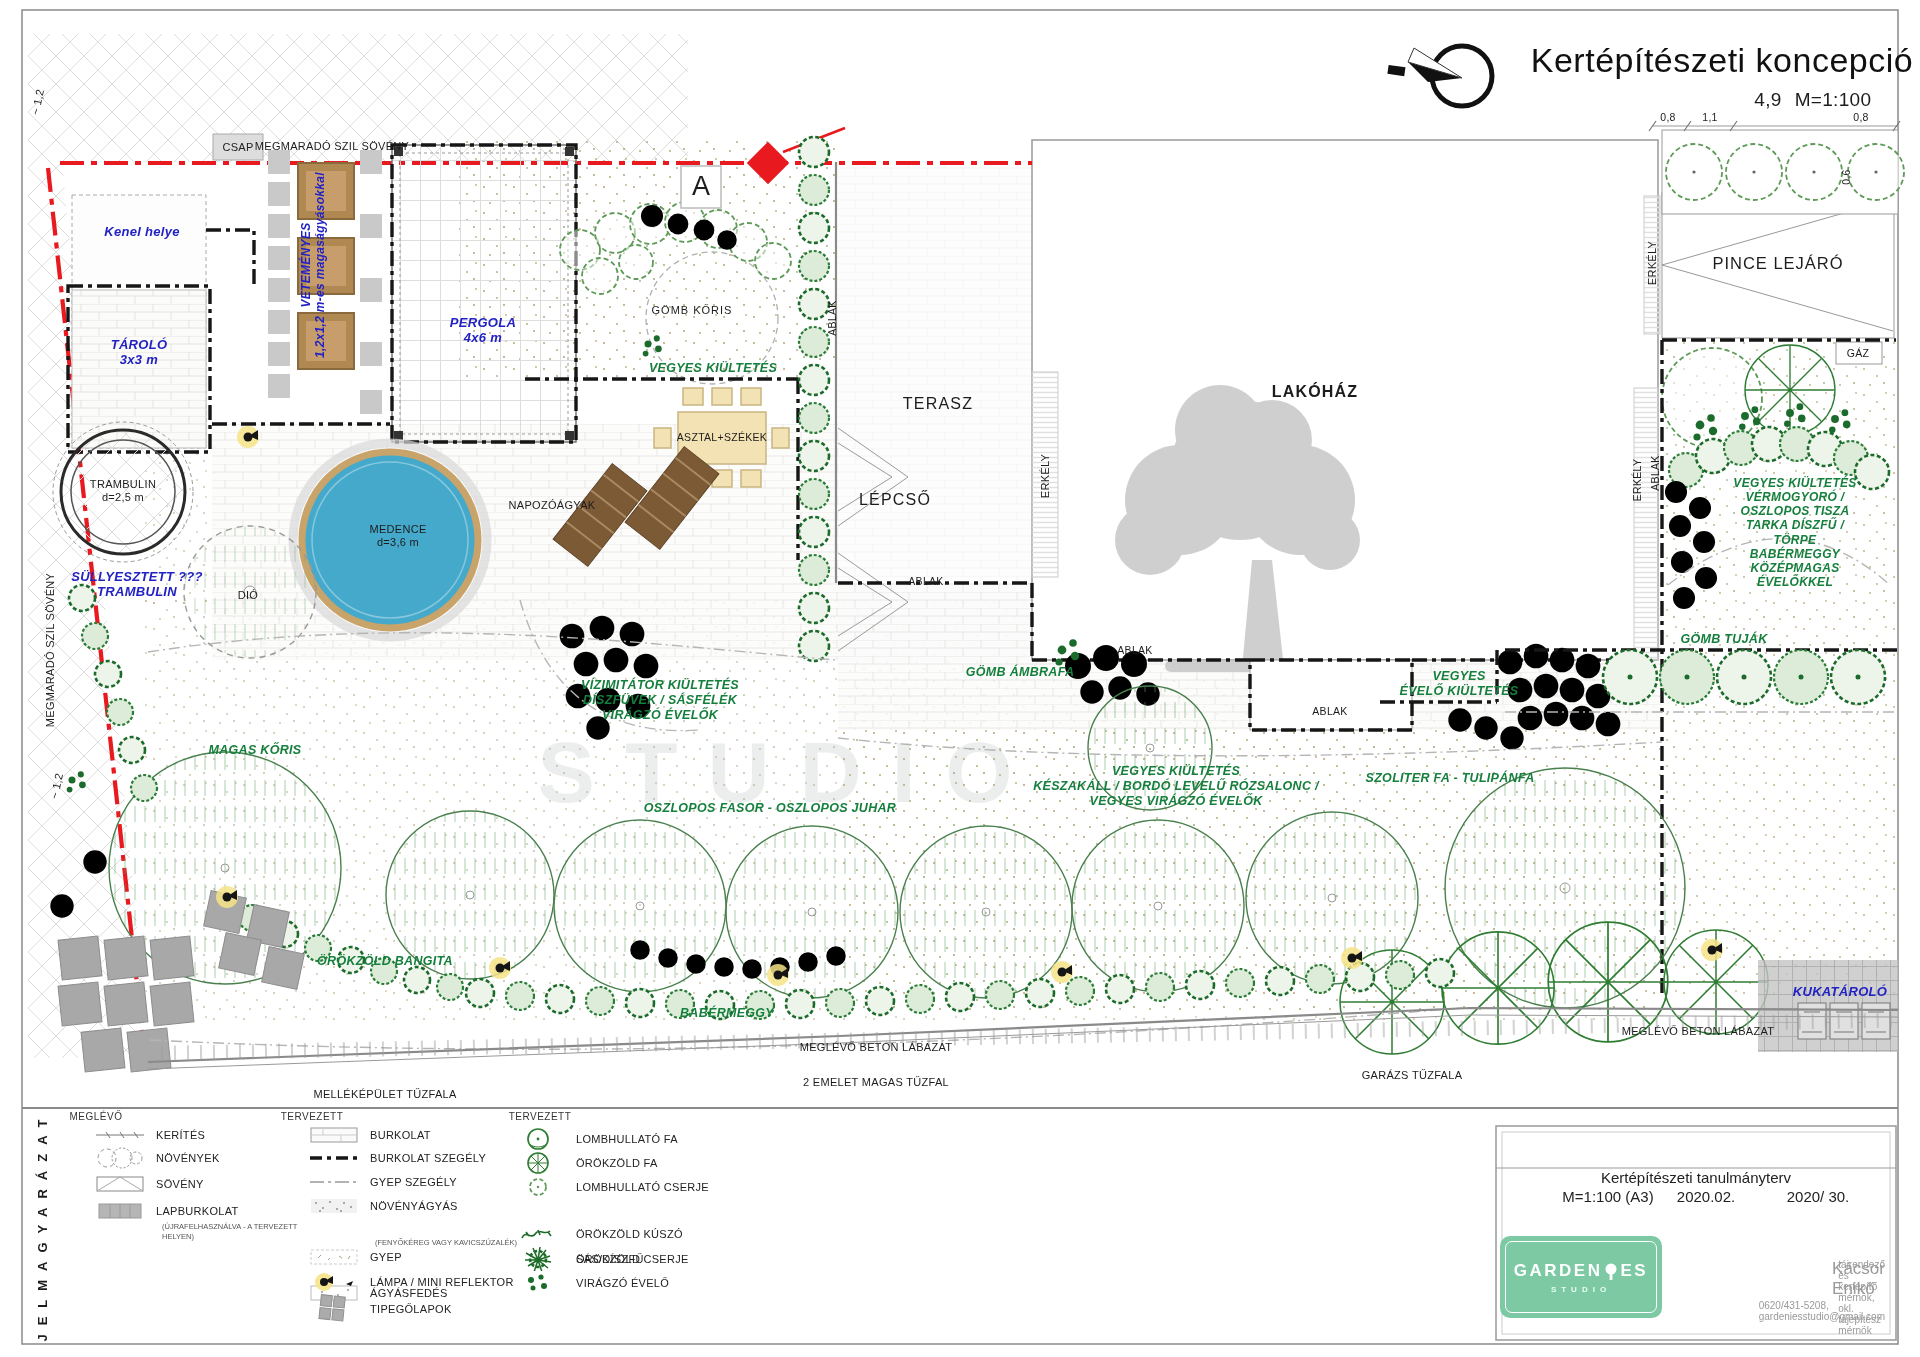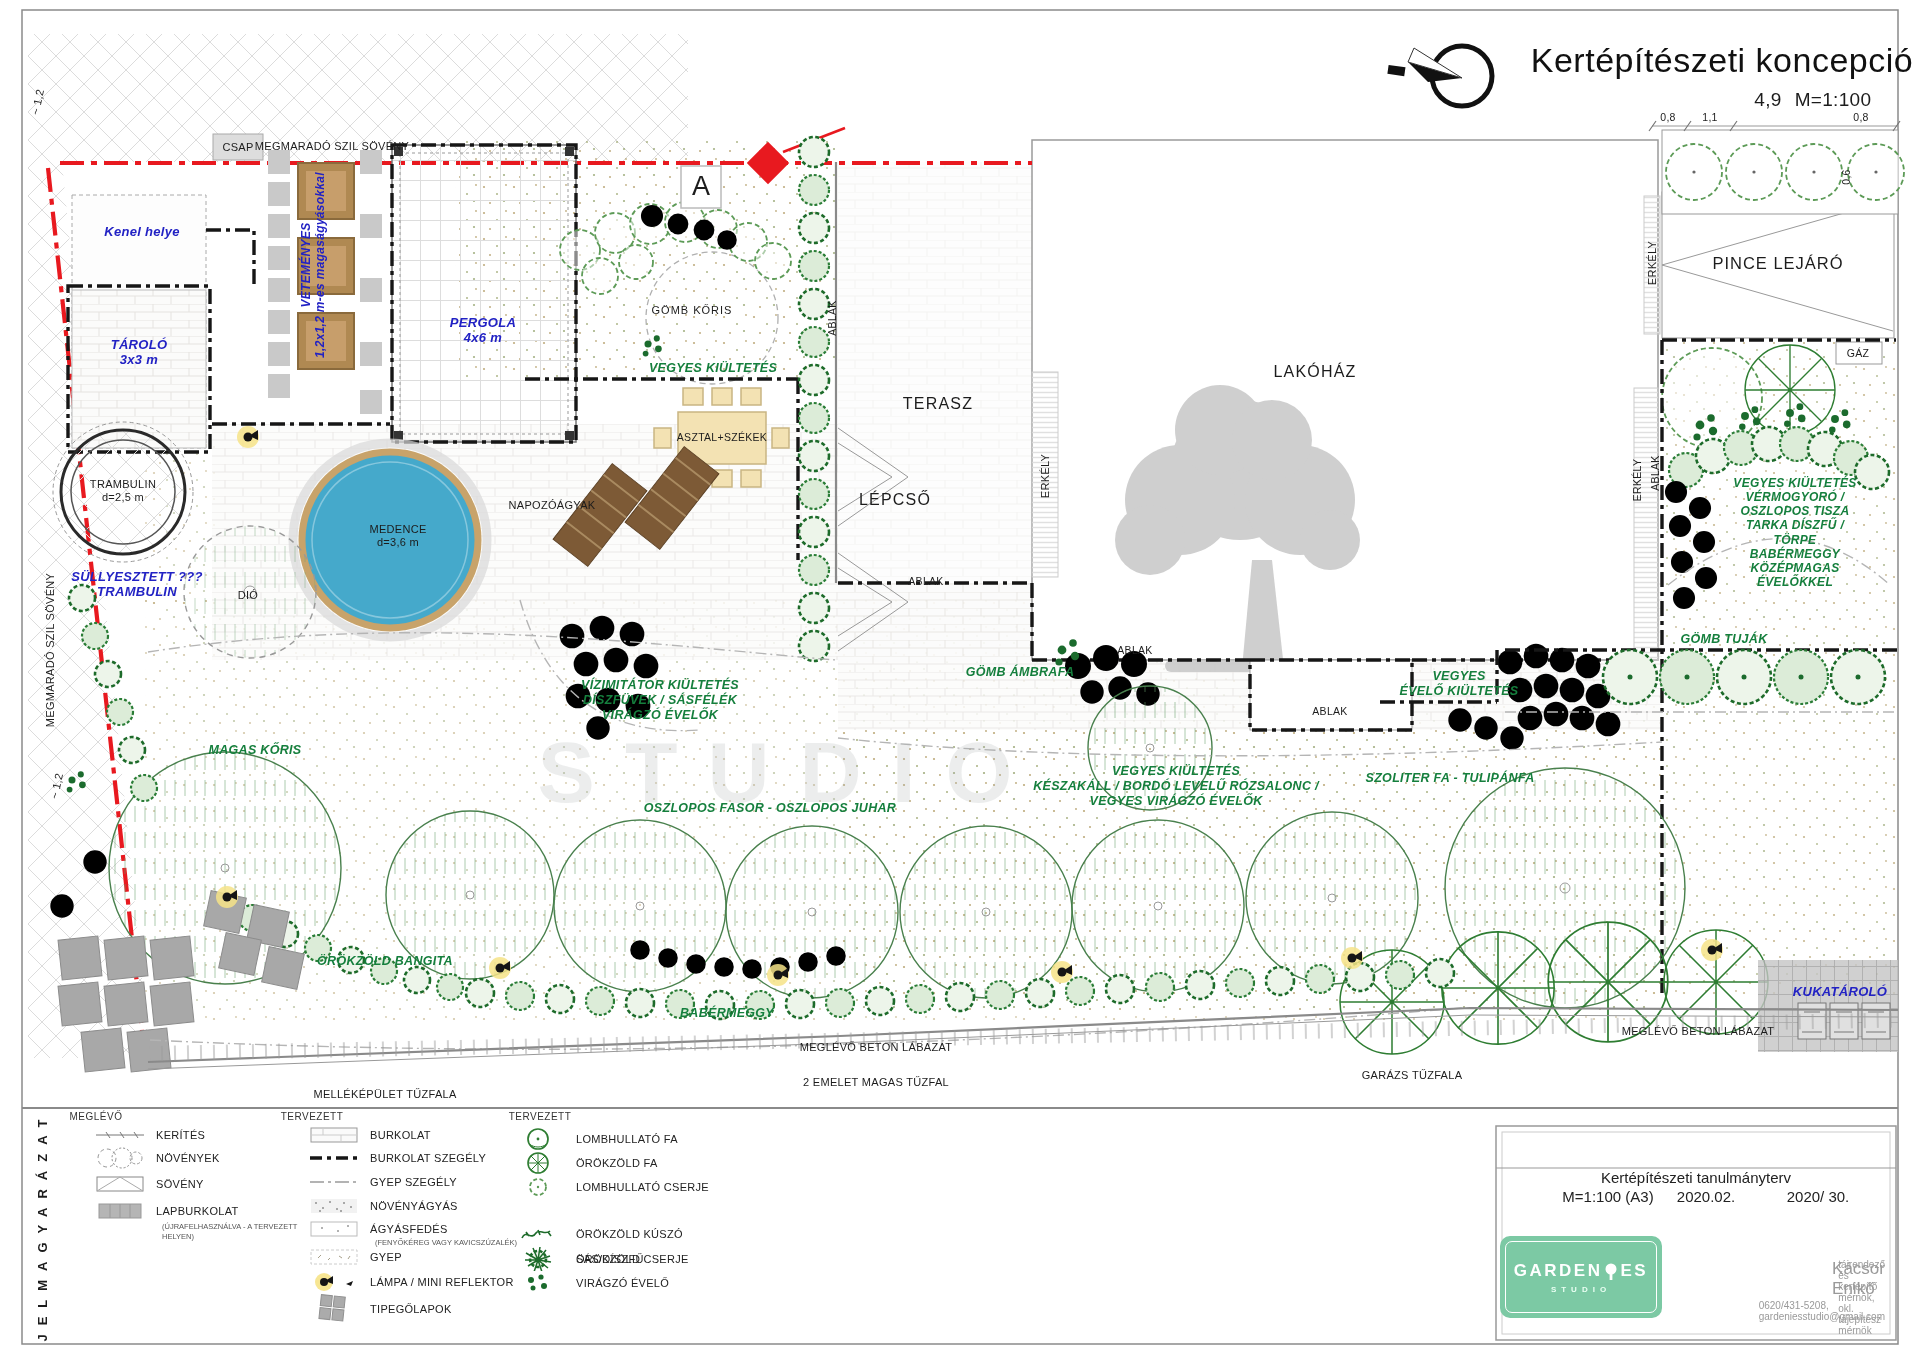--- a/index.html
+++ b/index.html
@@ -541,21 +541,21 @@
 <div class="lbl s11" style="left:552px;top:505px;">NAPOZÓÁGYAK</div>
 <div class="lbl s11" style="left:398px;top:536px;">MEDENCE
 d=3,6 m</div>
 <div class="lbl s11" style="left:123px;top:491px;">TRAMBULIN
 d=2,5 m</div>
 <div class="lbl b" style="left:137px;top:584px;">SÜLLYESZTETT ???
 TRAMBULIN</div>
 <div class="lbl s11" style="left:248px;top:595px;">DIÓ</div>
 <div class="lbl s16" style="left:938px;top:404px;">TERASZ</div>
 <div class="lbl s16" style="left:895px;top:500px;">LÉPCSŐ</div>
-<div class="lbl s16" style="left:1315px;top:372px;">LAKÓHÁZ</div>
+<div class="lbl s16" style="left:1315px;top:392px;font-weight:bold;">LAKÓHÁZ</div>
 <div class="lbl s10 v" style="left:832px;top:318px;">ABLAK</div>
 <div class="lbl s11 v" style="left:1045px;top:476px;">ERKÉLY</div>
 <div class="lbl s10 v" style="left:1637px;top:480px;">ERKÉLY</div>
 <div class="lbl s10 v" style="left:1655px;top:473px;">ABLAK</div>
 <div class="lbl s10" style="left:926px;top:581px;">ABLAK</div>
 <div class="lbl s10" style="left:1135px;top:650px;">ABLAK</div>
 <div class="lbl s10" style="left:1330px;top:711px;">ABLAK</div>
 <div class="lbl s17" style="left:1778px;top:264px;">PINCE LEJÁRÓ</div>
 <div class="lbl s11 v" style="left:1652px;top:263px;">ERKÉLY</div>
 <div class="lbl s10" style="left:1858px;top:353px;">GÁZ</div>
@@ -649,21 +649,21 @@
           <circle cx="22" cy="7" r="1"></circle>
           <circle cx="29" cy="14" r="1"></circle>
           <circle cx="36" cy="8" r="1"></circle>
           <circle cx="43" cy="12" r="1"></circle>
           <circle cx="12" cy="16" r="1"></circle>
           <circle cx="33" cy="16" r="1"></circle>
         </g>
       </svg>
   <span>NÖVÉNYÁGYÁS</span>
 </div>
-<div class="legrow" style="left:308px;top:1218px;">
+<div class="legrow" style="left:308px;top:1282px;">
   <svg width="52" height="22">
         <rect x="3" y="4" width="46" height="14" fill="#fff" stroke="#bbb"></rect>
         <circle cx="14" cy="10" r="1" fill="#999"></circle>
         <circle cx="30" cy="13" r="1" fill="#999"></circle>
         <circle cx="40" cy="8" r="1" fill="#999"></circle>
       </svg>
   <span>ÁGYÁSFEDÉS</span>
 </div>
 <div class="sub" style="left:375px;top:1238px;">(FENYŐKÉREG VAGY KAVICSZÚZALÉK)</div>
 <div class="legrow" style="left:308px;top:1246px;">

